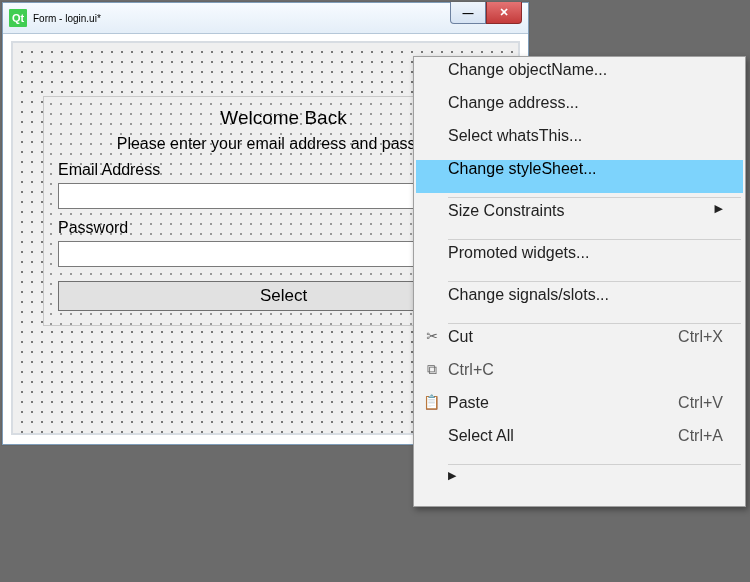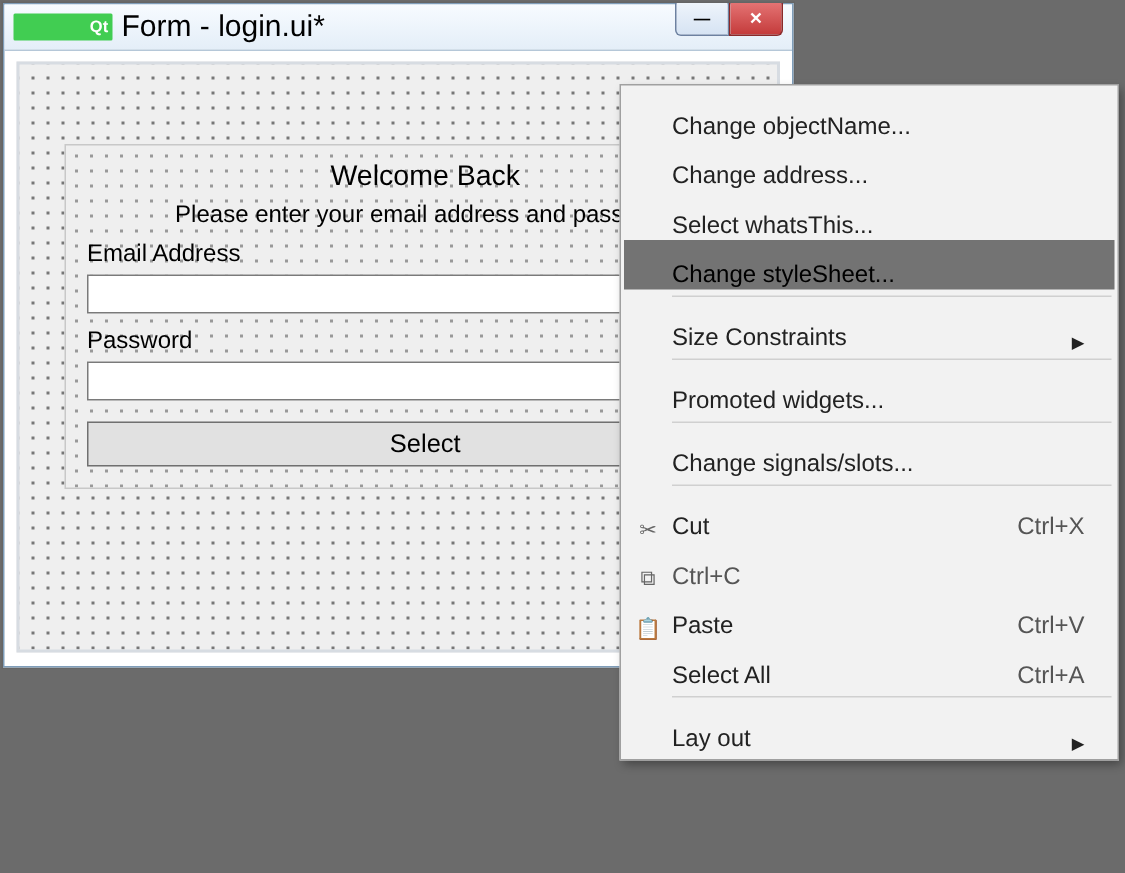--- a/index.html
+++ b/index.html
@@ -43,25 +43,24 @@
     height: 18px;
     margin: 0 6px 0 6px;
     background: #41cd52;
     border-radius: 1px;
     color: #fff;
     font-size: 11px;
     font-weight: bold;
     display: flex;
     align-items: center;
     justify-content: center;
-    padding-left: 48px;
   }
   .titlebar-text {
     flex: 1 1 auto;
-    font-size: 20px;
+    font-size: 10px;
     color: #000;
   }
   .winbtns {
     display: flex;
     align-items: flex-start;
     height: 100%;
   }
   .winbtn {
     width: 36px;
     height: 22px;
@@ -156,39 +155,39 @@
     top: 56px;
     width: 333px;
     background: #f2f2f2;
     border: 1px solid #a0a0a0;
     box-shadow: 2px 3px 6px rgba(0,0,0,.35);
     padding: 4px 2px;
     box-sizing: border-box;
   }
   .menu-item {
     display: flex;
-    align-items: flex-end;
+    align-items: flex-start;
     height: 33px;
     padding: 0 20px 0 0;
     font-size: 16px;
     color: #222;
     cursor: default;
   }
   .menu-item .ic {
     width: 32px;
     display: flex;
     justify-content: center;
     font-size: 14px;
     color: #666;
   }
   .menu-item .lbl { flex: 1 1 auto; white-space: nowrap; }
   .menu-item .shortcut { color: #555; }
   .menu-item .arrow { color: #222; font-size: 11px; }
   .menu-item.highlight {
-    background: #737373;
+    background: #7dd3fc;
     color: #000;
   }
   .menu-item.disabled { color: #a0a0a0; }
   .menu-item.disabled .ic { color: #bbb; }
   .menu-sep {
     height: 0;
     border-top: 1px solid #d0d0d0;
     margin: 4px 2px 4px 32px;
   }
   .ic-paste { color:#d49a34; }
@@ -273,18 +272,17 @@
         <span class="shortcut">Ctrl+V</span>
       </div>
       <div class="menu-item">
         <span class="ic"></span>
         <span class="lbl">Select All</span>
         <span class="shortcut">Ctrl+A</span>
       </div>
       <div class="menu-sep"></div>
       <div class="menu-item">
         <span class="ic"></span>
-        <span class="lbl">Lay out</span>
         <span class="arrow">▶</span>
       </div>
     </div>
 
 </div>
 
 </body></html>

